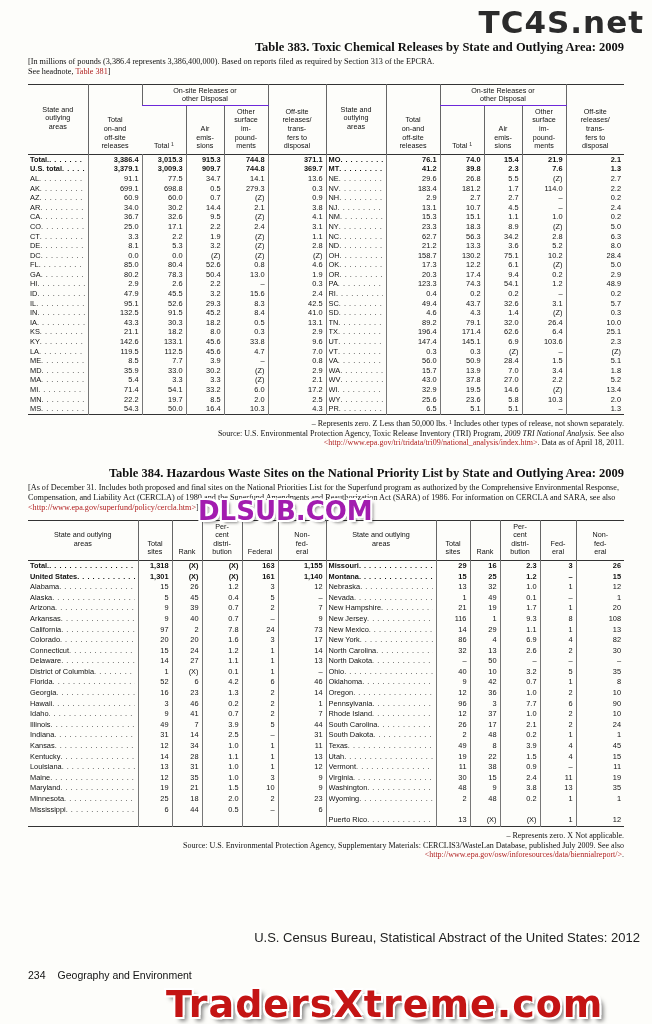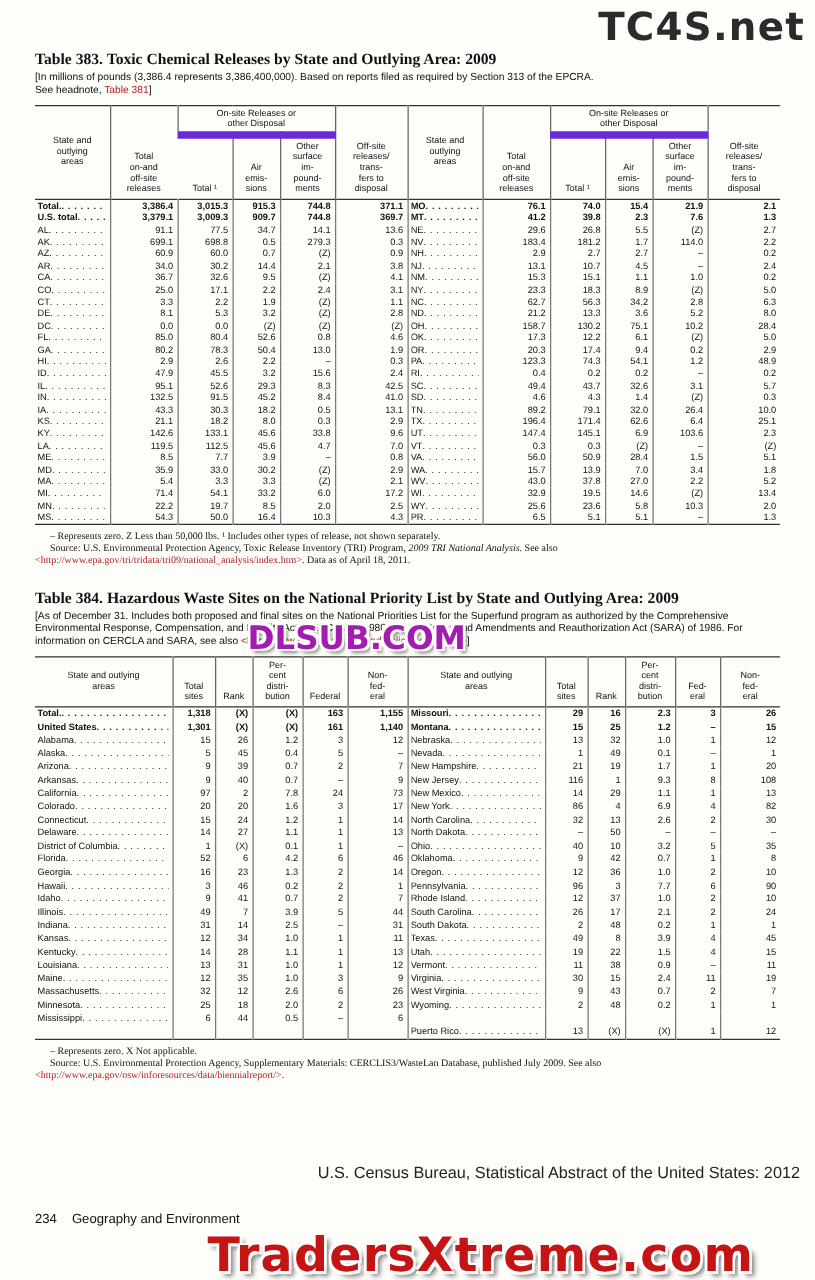--- a/index.html
+++ b/index.html
@@ -1,44 +1,44 @@
 <!DOCTYPE html>
 <html><head>
 <meta charset="utf-8">
 <style>
   * { margin:0; padding:0; box-sizing:border-box; }
   html,body { background:#e8e8e8; }
   body { width:652px; height:1024px; position:relative; margin:0 auto; overflow:hidden;
          background:#fdfdfa; font-family:"Liberation Sans", sans-serif; color:#111; }
   .content { padding:40px 28px 0 28px; }
 
-  .tbl-title { font-family:"Liberation Serif", serif; font-weight:bold; font-size:12.5px; line-height:14px; margin-bottom:3px; }
-  .tbl-note  { font-family:Liberation Sans, sans-serif; font-size:8.2px; line-height:9.8px; margin-bottom:7px; white-space:pre-line; }
+  .tbl-title { font-family:"Liberation Serif", serif; font-weight:bold; font-size:12.5px; line-height:14px; margin-bottom:3px;text-align:right; }
+  .tbl-note  { font-family:Liberation Serif, serif; font-size:8.2px; line-height:9.8px; margin-bottom:7px; white-space:pre-line; }
   .link { color:#b02020; }
   .it { font-style:italic; }
 
   table { border-collapse:collapse; width:596px; table-layout:fixed;
           border-top:1px solid #333; border-bottom:1px solid #333; }
   thead { border-bottom:1px solid #333; }
   th { font-weight:normal; font-size:7.2px; line-height:8.6px; white-space:pre-line;
        text-align:center; vertical-align:bottom; padding:2px 1px 3px 1px; border-left:1px solid #666; }
   th.state-h { vertical-align:middle; }
-  th.group { vertical-align:middle; border-bottom:6px solid #6d28d9; padding-bottom:1px; }
+  th.group { vertical-align:middle; border-bottom:1px solid #6d28d9; padding-bottom:1px; }
   tr > *:first-child { border-left:none; }
   td { font-size:7.4px; line-height:9.6px; padding:0 3px 0 2px; vertical-align:bottom;
        border-left:1px solid #777; overflow:hidden; white-space:nowrap; }
   .t384 td { line-height:10.6px; }
   td.num-cell { text-align:right; }
   .state-wrap { display:flex; align-items:baseline; overflow:hidden; }
   .dots { flex:1; overflow:hidden; white-space:nowrap; }
   .dots::after { content:" . . . . . . . . . . . . . . . . . . . . . . . . . . . . . ."; letter-spacing:0.5px; }
   .bold-row td, .bold-row .lbl { font-weight:bold; }
 
   .fn { font-family:"Liberation Serif", serif; font-size:8px; line-height:9.8px; margin-top:4px; }
-  .fn p { text-indent:12px; }
+  .fn p { text-indent:12px;text-align:right; }
   .sec-384 { margin-top:18px; }
 
   .footer-left { position:absolute; left:28px; top:969px; font-size:10.5px; }
   .footer-left .pageno { margin-right:12px; }
   .footer-credit { position:absolute; right:12px; top:930px; font-size:13px; color:#222; }
 
   .wm { position:absolute; font-family:"DejaVu Sans", sans-serif; font-weight:bold; z-index:10; pointer-events:none; }
   .wm-top { top:4px; right:8px; font-size:31px; color:#2b2b2b; letter-spacing:1px; }
   .wm-mid { top:496px; left:198px; font-size:26px; color:#a21caf;
             text-shadow:-2px -2px 0 #fff, 2px -2px 0 #fff, -2px 2px 0 #fff, 2px 2px 0 #fff, 3px 3px 3px rgba(0,0,0,.45); }
@@ -1331,40 +1331,40 @@
             </td>
             <td class="num-cell">30</td>
             <td class="num-cell">15</td>
             <td class="num-cell">2.4</td>
             <td class="num-cell">11</td>
             <td class="num-cell">19</td>
           </tr>
           <tr>
             <td class="state-cell">
               <div class="state-wrap">
-                <span class="lbl">Massachusetts</span>
-                <span class="dots"></span>
-              </div>
-            </td>
-            <td class="num-cell">32</td>
-            <td class="num-cell">12</td>
-            <td class="num-cell">2.6</td>
-            <td class="num-cell">6</td>
-            <td class="num-cell">26</td>
-            <td class="state-cell">
-              <div class="state-wrap">
-                <span class="lbl">West Virginia</span>
-                <span class="dots"></span>
-              </div>
-            </td>
+                <span class="lbl">Maryland</span>
+                <span class="dots"></span>
+              </div>
+            </td>
+            <td class="num-cell">19</td>
+            <td class="num-cell">21</td>
+            <td class="num-cell">1.5</td>
+            <td class="num-cell">10</td>
             <td class="num-cell">9</td>
-            <td class="num-cell">43</td>
-            <td class="num-cell">0.7</td>
-            <td class="num-cell">2</td>
-            <td class="num-cell">7</td>
+            <td class="state-cell">
+              <div class="state-wrap">
+                <span class="lbl">Washington</span>
+                <span class="dots"></span>
+              </div>
+            </td>
+            <td class="num-cell">48</td>
+            <td class="num-cell">9</td>
+            <td class="num-cell">3.8</td>
+            <td class="num-cell">13</td>
+            <td class="num-cell">35</td>
           </tr>
           <tr>
             <td class="state-cell">
               <div class="state-wrap">
                 <span class="lbl">Minnesota</span>
                 <span class="dots"></span>
               </div>
             </td>
             <td class="num-cell">25</td>
             <td class="num-cell">18</td>

